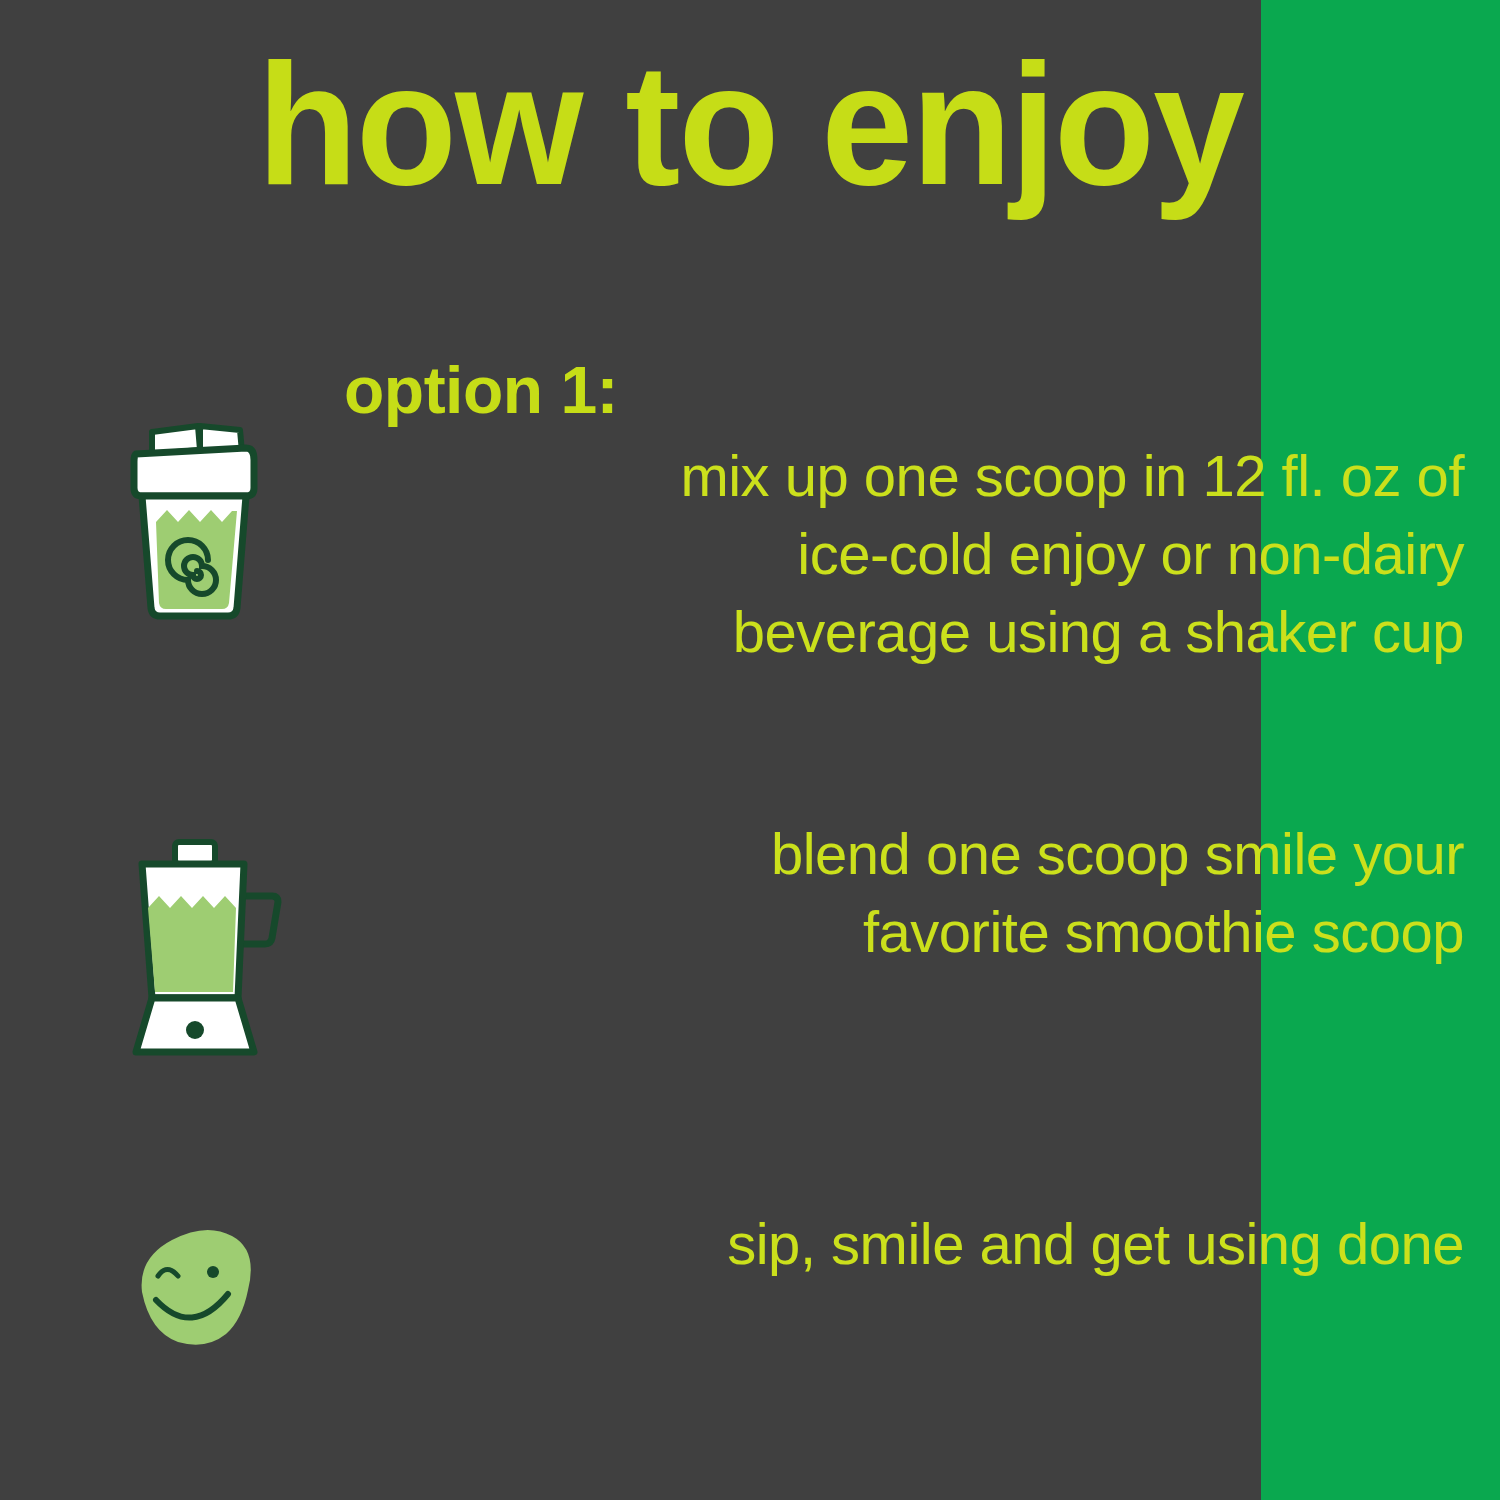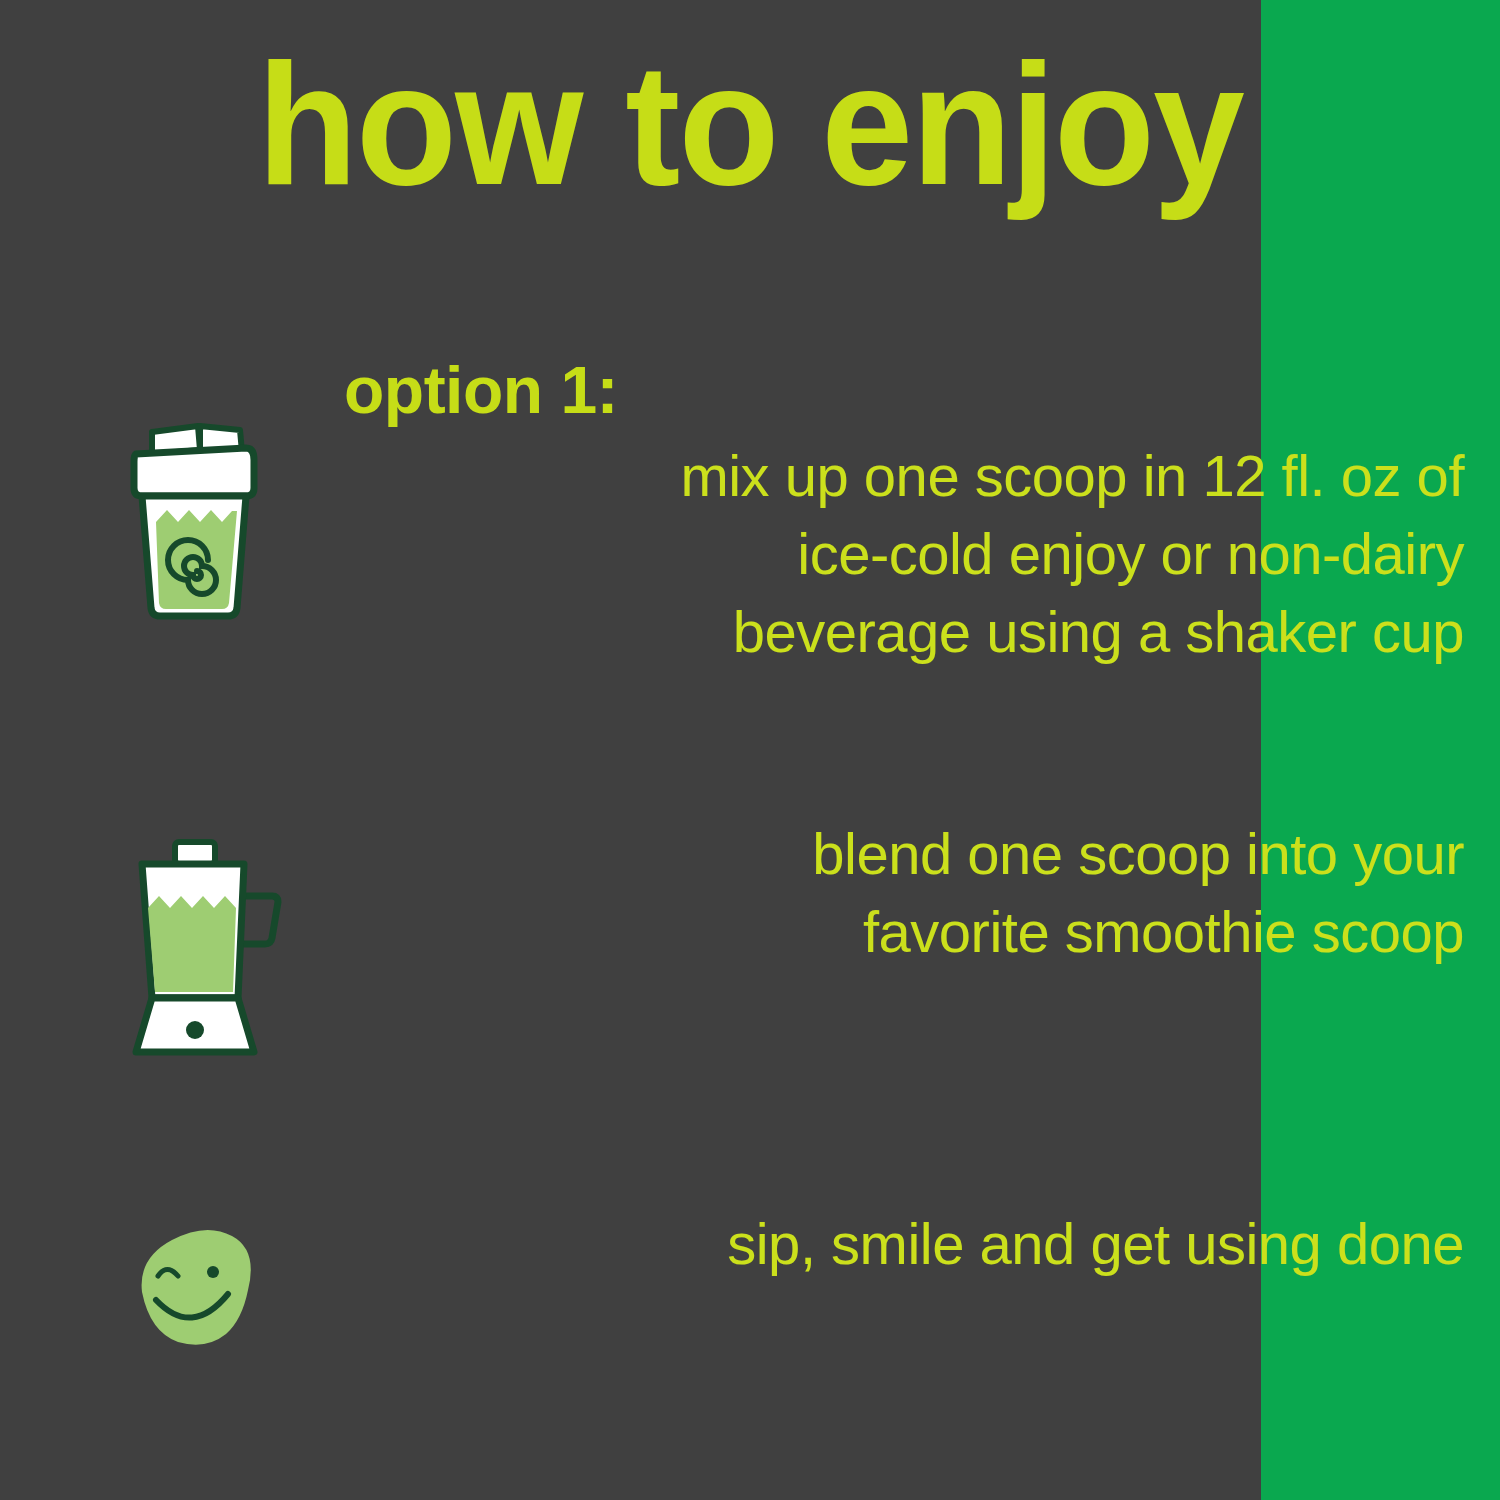--- a/index.html
+++ b/index.html
@@ -143,21 +143,21 @@
         <line x1="32" y1="168" x2="118" y2="168" stroke="#16492b" stroke-width="7"></line>
 
         <path d="M32 168 L118 168 L134 222 L16 222 Z" fill="#ffffff" stroke="#16492b" stroke-width="7" stroke-linejoin="round"></path>
 
         <circle cx="75" cy="200" r="9" fill="#16492b"></circle>
       </svg>
     </div>
 
     <div class="text-col">
       <div class="opt-body">
-        <span class="ln">blend one scoop into your</span>
+        <span class="ln">blend one scoop smile your</span>
         <span class="ln">favorite smoothie scoop</span>
       </div>
     </div>
   </div>
 
   <div class="section sec-3">
 
     <div class="icon-slot">
       <svg width="190" height="230" viewBox="0 0 190 230">
 

